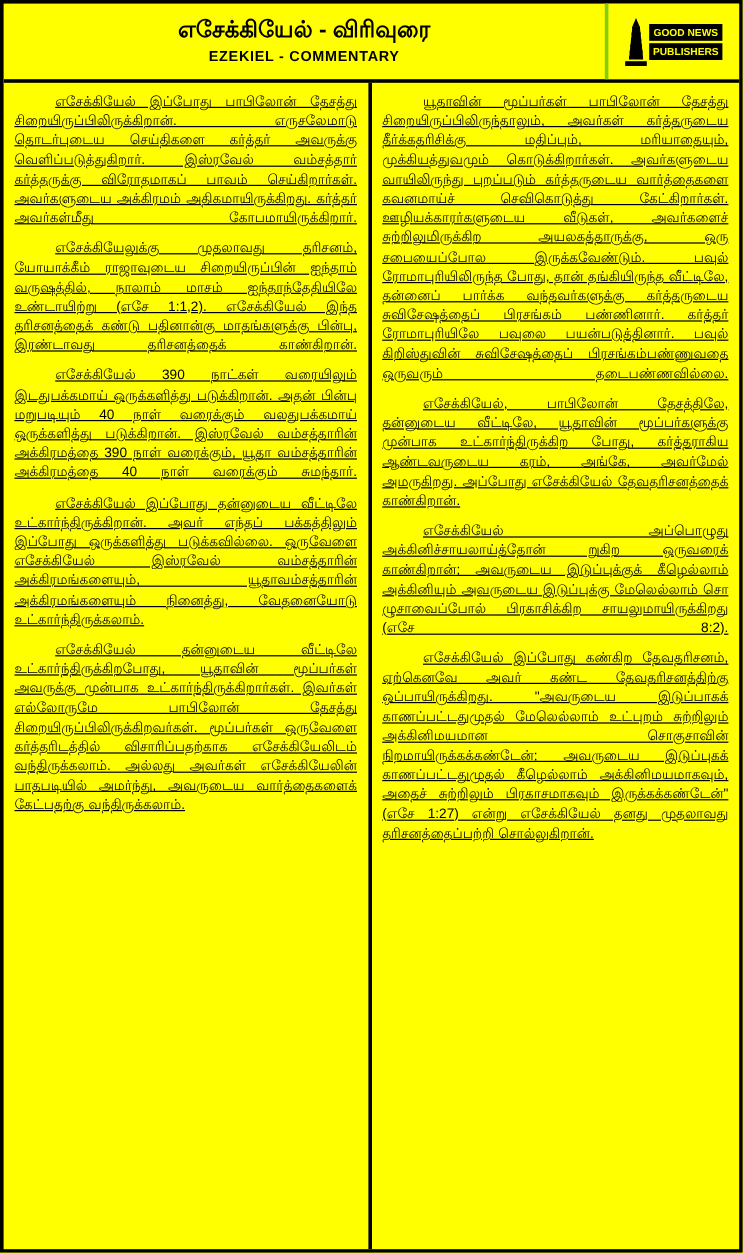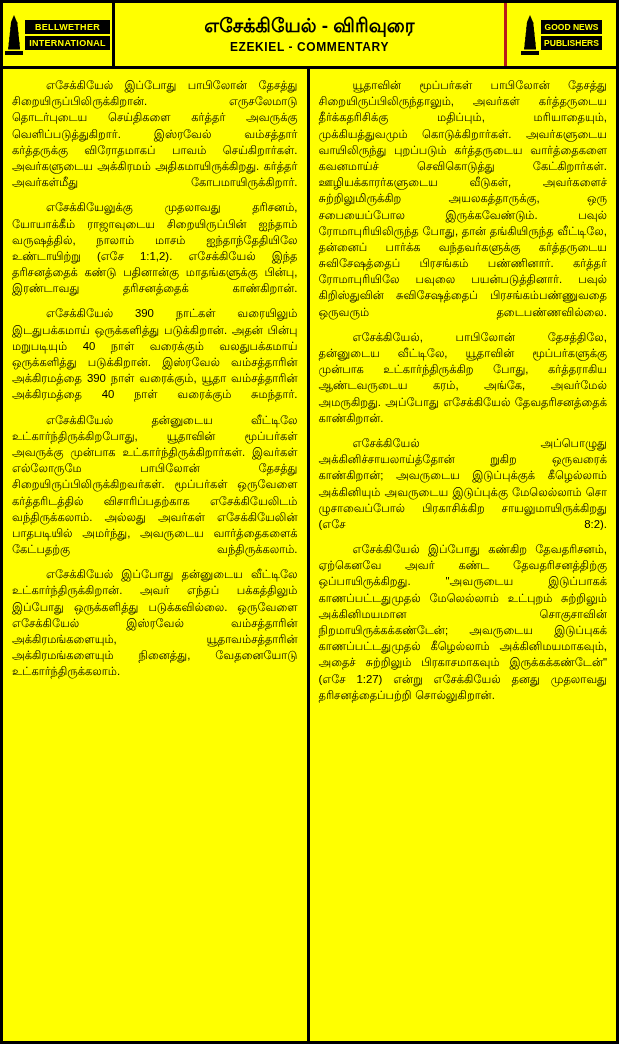--- a/index.html
+++ b/index.html
@@ -107,35 +107,36 @@
     font-size: 12px;
     font-weight: bold;
     color: #000;
     text-align: center;
     letter-spacing: 0.6px;
     margin-top: 4px;
     white-space: nowrap;
   }
   .logo-box.right {
     border-right: none;
-    border-left: 3px solid #b91c1c;
+    border-left: 3px solid #84cc16;
   }
   .logo-right-band {
     background: #000;
     color: #ffff00;
     font-size: 8.5px;
     font-weight: bold;
     padding: 2px 3px;
     text-align: center;
     white-space: nowrap;
   }
   
   .columns {
     display: flex;
     height: calc(100% - 66px);
+    text-decoration: underline;
   }
   .col {
     width: 50%;
     padding: 8px 9px 6px 9px;
     overflow: hidden;
   }
   .col.left {
     border-right: 3px solid #000;
   }
   .para {
@@ -152,33 +153,20 @@
     text-align-last: left;
   }
 </style>
 </head>
 <body>
 
 <div class="page">
 
   <div class="header">
 
-    <div class="logo-box">
-      <div class="logo-left-inner">
-        <div class="logo-tower">
-          <div class="t-top"></div>
-          <div class="t-body"></div>
-          <div class="t-base"></div>
-        </div>
-        <div class="logo-label-stack">
-          <div class="logo-band">BELLWETHER</div>
-          <div class="logo-band">INTERNATIONAL</div>
-        </div>
-      </div>
-    </div>
 
     <div class="title-box">
       <div class="title-tamil">எசேக்கியேல் - விரிவுரை</div>
       <div class="title-english">EZEKIEL - COMMENTARY</div>
     </div>
 
     <div class="logo-box right">
       <div class="logo-left-inner">
         <div class="logo-tower">
           <div class="t-top"></div>
@@ -193,22 +181,22 @@
     </div>
 
   </div>
 
   <div class="columns">
 
     <div class="col left">
       <p class="para">எசேக்கியேல் இப்போது பாபிலோன் தேசத்து சிறையிருப்பிலிருக்கிறான். எருசலேமாடு தொடர்புடைய செய்திகளை கர்த்தர் அவருக்கு வெளிப்படுத்துகிறார். இஸ்ரவேல் வம்சத்தார் கர்த்தருக்கு விரோதமாகப் பாவம் செய்கிறார்கள். அவர்களுடைய அக்கிரமம் அதிகமாயிருக்கிறது. கர்த்தர் அவர்கள்மீது கோபமாயிருக்கிறார்.</p>
       <p class="para">எசேக்கியேலுக்கு முதலாவது தரிசனம், யோயாக்கீம் ராஜாவுடைய சிறையிருப்பின் ஐந்தாம் வருஷத்தில், நாலாம் மாசம் ஐந்தாந்தேதியிலே உண்டாயிற்று (எசே 1:1,2). எசேக்கியேல் இந்த தரிசனத்தைக் கண்டு பதினான்கு மாதங்களுக்கு பின்பு, இரண்டாவது தரிசனத்தைக் காண்கிறான்.</p>
       <p class="para">எசேக்கியேல் 390 நாட்கள் வரையிலும் இடதுபக்கமாய் ஒருக்களித்து படுக்கிறான். அதன் பின்பு மறுபடியும் 40 நாள் வரைக்கும் வலதுபக்கமாய் ஒருக்களித்து படுக்கிறான். இஸ்ரவேல் வம்சத்தாரின் அக்கிரமத்தை 390 நாள் வரைக்கும், யூதா வம்சத்தாரின் அக்கிரமத்தை 40 நாள் வரைக்கும் சுமந்தார்.</p>
+      <p class="para">எசேக்கியேல் இப்போது தன்னுடைய வீட்டிலே உட்கார்ந்திருக்கிறான். அவர் எந்தப் பக்கத்திலும் இப்போது ஒருக்களித்து படுக்கவில்லை. ஒருவேளை எசேக்கியேல் இஸ்ரவேல் வம்சத்தாரின் அக்கிரமங்களையும், யூதாவம்சத்தாரின் அக்கிரமங்களையும் நினைத்து, வேதனையோடு உட்கார்ந்திருக்கலாம்.</p>
       <p class="para">எசேக்கியேல் தன்னுடைய வீட்டிலே உட்கார்ந்திருக்கிறபோது, யூதாவின் மூப்பர்கள் அவருக்கு முன்பாக உட்கார்ந்திருக்கிறார்கள். இவர்கள் எல்லோருமே பாபிலோன் தேசத்து சிறையிருப்பிலிருக்கிறவர்கள். மூப்பர்கள் ஒருவேளை கர்த்தரிடத்தில் விசாரிப்பதற்காக எசேக்கியேலிடம் வந்திருக்கலாம். அல்லது அவர்கள் எசேக்கியேலின் பாதபடியில் அமர்ந்து, அவருடைய வார்த்தைகளைக் கேட்பதற்கு வந்திருக்கலாம்.</p>
-      <p class="para">எசேக்கியேல் இப்போது தன்னுடைய வீட்டிலே உட்கார்ந்திருக்கிறான். அவர் எந்தப் பக்கத்திலும் இப்போது ஒருக்களித்து படுக்கவில்லை. ஒருவேளை எசேக்கியேல் இஸ்ரவேல் வம்சத்தாரின் அக்கிரமங்களையும், யூதாவம்சத்தாரின் அக்கிரமங்களையும் நினைத்து, வேதனையோடு உட்கார்ந்திருக்கலாம்.</p>
     </div>
 
     <div class="col right">
       <p class="para">யூதாவின் மூப்பர்கள் பாபிலோன் தேசத்து சிறையிருப்பிலிருந்தாலும், அவர்கள் கர்த்தருடைய தீர்க்கதரிசிக்கு மதிப்பும், மரியாதையும், முக்கியத்துவமும் கொடுக்கிறார்கள். அவர்களுடைய வாயிலிருந்து புறப்படும் கர்த்தருடைய வார்த்தைகளை கவனமாய்ச் செவிகொடுத்து கேட்கிறார்கள். ஊழியக்காரர்களுடைய வீடுகள், அவர்களைச் சுற்றிலுமிருக்கிற அயலகத்தாருக்கு, ஒரு சபையைப்போல இருக்கவேண்டும். பவுல் ரோமாபுரியிலிருந்த போது, தான் தங்கியிருந்த வீட்டிலே, தன்னைப் பார்க்க வந்தவர்களுக்கு கர்த்தருடைய சுவிசேஷத்தைப் பிரசங்கம் பண்ணினார். கர்த்தர் ரோமாபுரியிலே பவுலை பயன்படுத்தினார். பவுல் கிறிஸ்துவின் சுவிசேஷத்தைப் பிரசங்கம்பண்ணுவதை ஒருவரும் தடைபண்ணவில்லை.</p>
       <p class="para">எசேக்கியேல், பாபிலோன் தேசத்திலே, தன்னுடைய வீட்டிலே, யூதாவின் மூப்பர்களுக்கு முன்பாக உட்கார்ந்திருக்கிற போது, கர்த்தராகிய ஆண்டவருடைய கரம், அங்கே, அவர்மேல் அமருகிறது. அப்போது எசேக்கியேல் தேவதரிசனத்தைக் காண்கிறான்.</p>
       <p class="para">எசேக்கியேல் அப்பொழுது அக்கினிச்சாயலாய்த்தோன் றுகிற ஒருவரைக் காண்கிறான்; அவருடைய இடுப்புக்குக் கீழெல்லாம் அக்கினியும் அவருடைய இடுப்புக்கு மேலெல்லாம் சொ ழுசாவைப்போல் பிரகாசிக்கிற சாயலுமாயிருக்கிறது (எசே 8:2).</p>
       <p class="para">எசேக்கியேல் இப்போது கண்கிற தேவதரிசனம், ஏற்கெனவே அவர் கண்ட தேவதரிசனத்திற்கு ஒப்பாயிருக்கிறது. "அவருடைய இடுப்பாகக் காணப்பட்டதுமுதல் மேலெல்லாம் உட்புறம் சுற்றிலும் அக்கினிமயமான சொகுசாவின் நிறமாயிருக்கக்கண்டேன்; அவருடைய இடுப்புகக் காணப்பட்டதுமுதல் கீழெல்லாம் அக்கினிமயமாகவும், அதைச் சுற்றிலும் பிரகாசமாகவும் இருக்கக்கண்டேன்" (எசே 1:27) என்று எசேக்கியேல் தனது முதலாவது தரிசனத்தைப்பற்றி சொல்லுகிறான்.</p>
     </div>
 
   </div>

